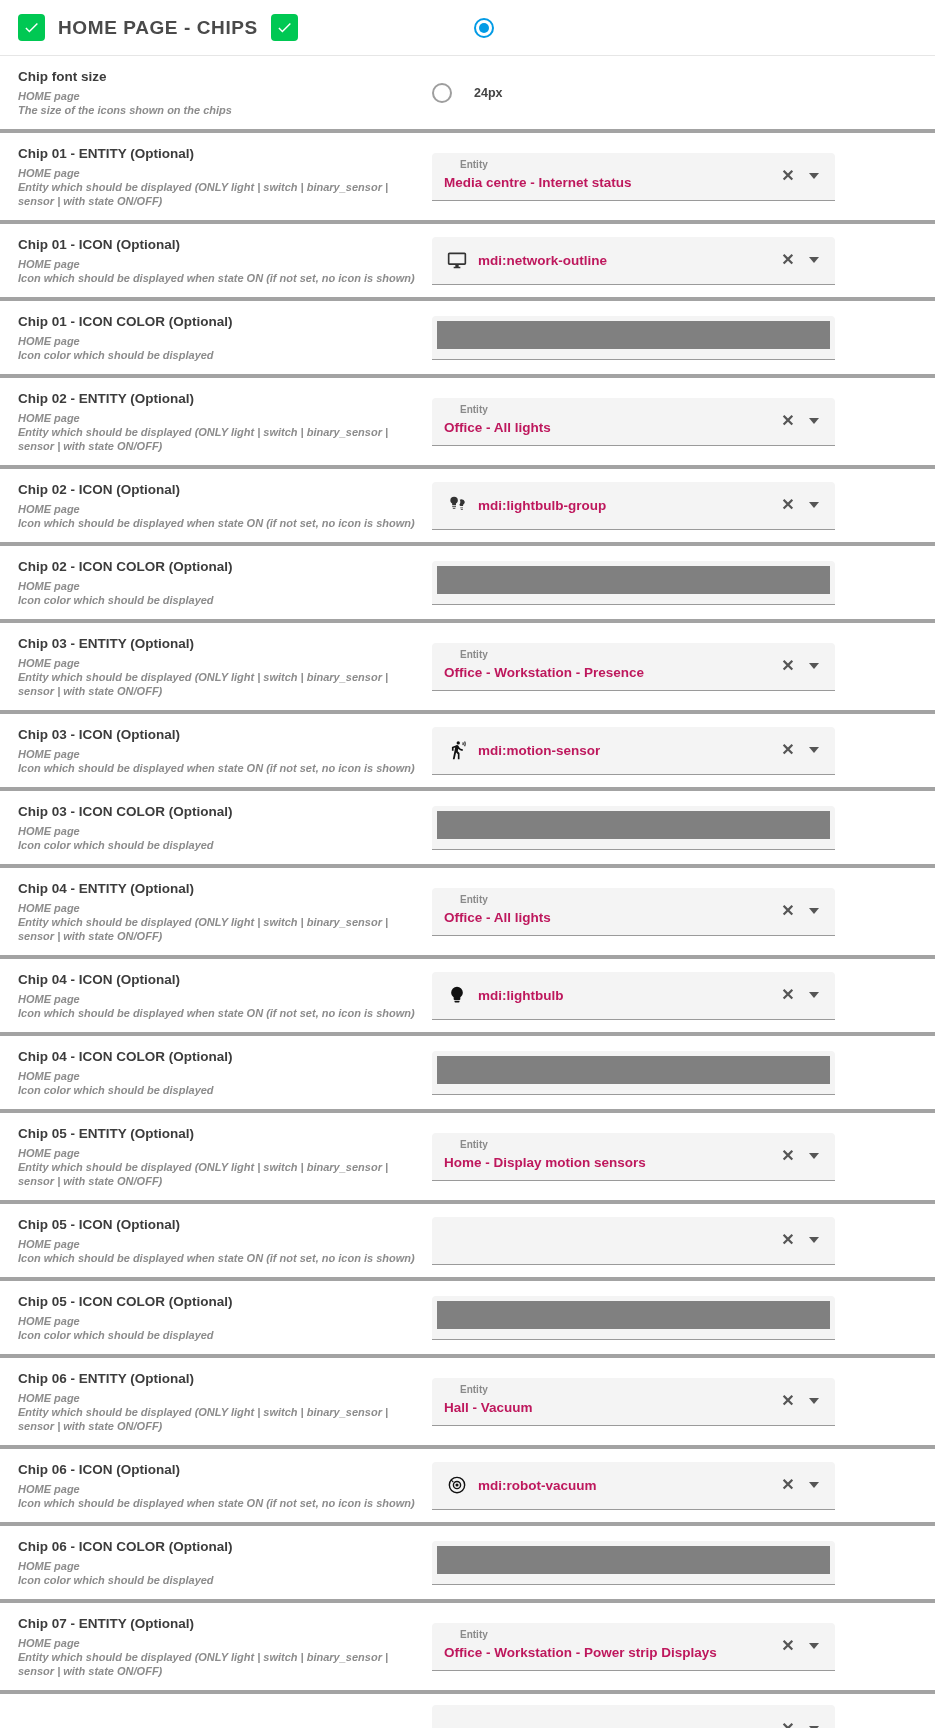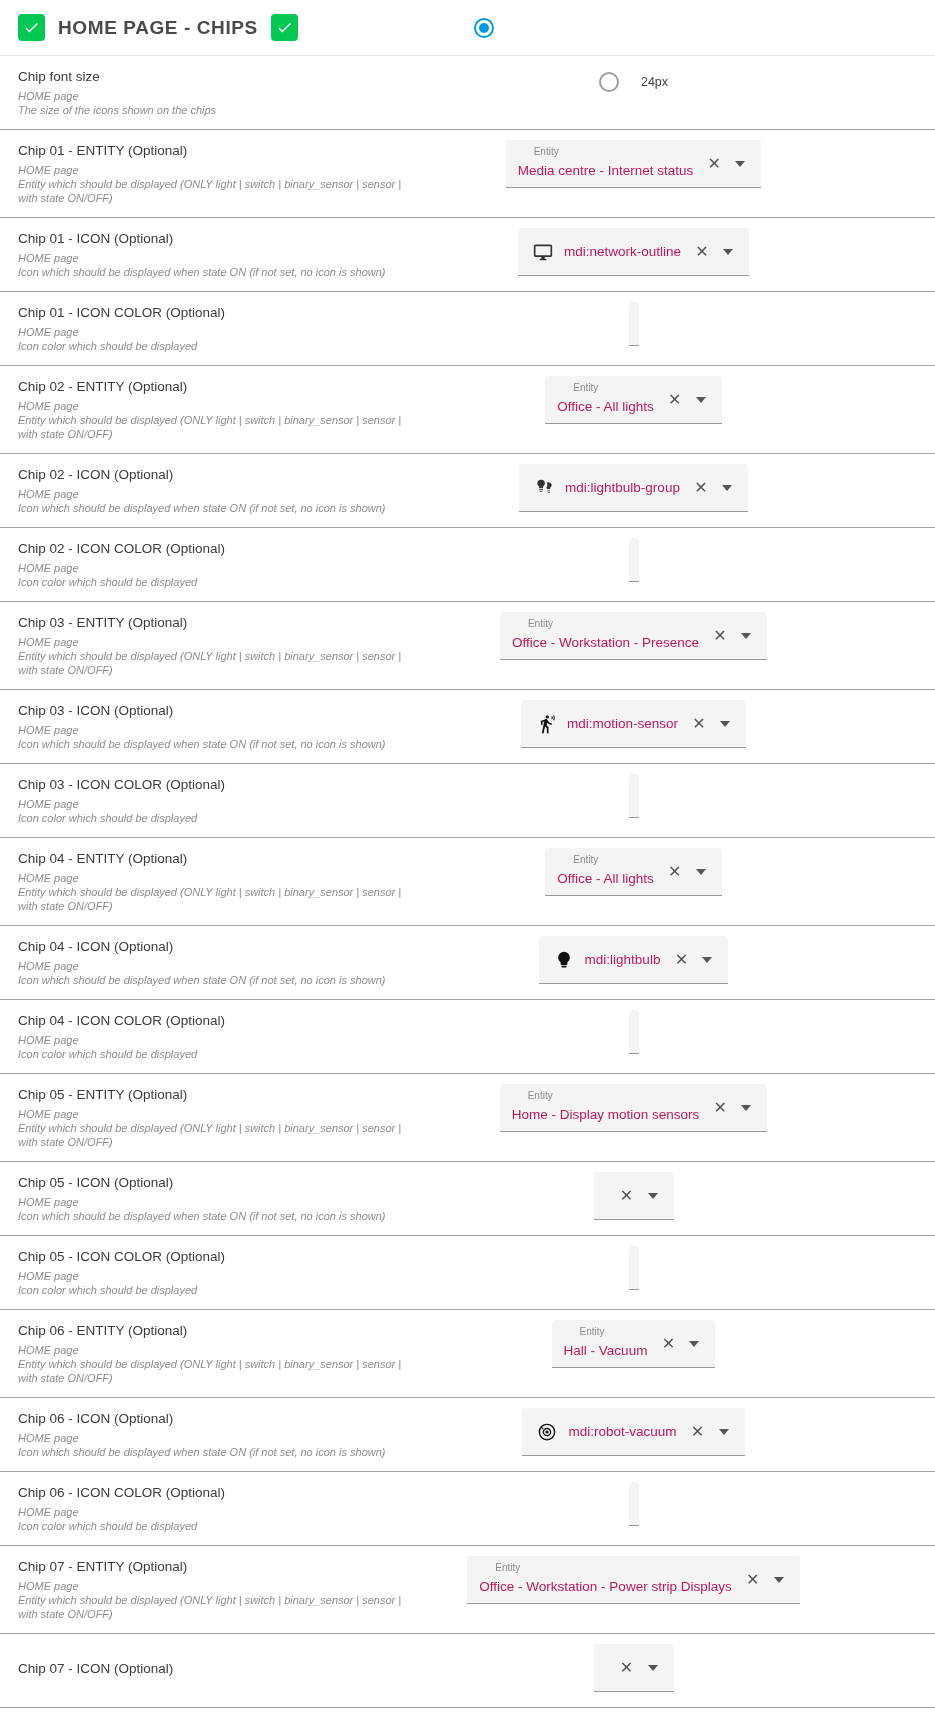--- a/index.html
+++ b/index.html
@@ -65,36 +65,37 @@
     left: 50%; top: 50%;
     width: 10px; height: 10px;
     margin: -5px 0 0 -5px;
     border-radius: 50%;
     background: #039be5;
   }
 
   
   .row {
     display: flex;
-    align-items: center;
-    border-bottom: 1px solid #a3a3a3;
+    align-items: flex-end;
+    border-bottom: 4px solid #a3a3a3;
     background: #fff;
     padding: 0;
     min-height: 74px;
+    font-weight: bold;
   }
   .row-left {
     width: 432px;
     flex: 0 0 432px;
     padding: 12px 16px 12px 18px;
   }
   .row-right {
     flex: 1 1 auto;
     padding: 10px 100px 10px 0;
     display: flex;
-    flex-direction: row;
+    flex-direction: column;
     justify-content: center;
     align-self: stretch;
   }
   .lbl-title {
     font-size: 13.5px;
     color: #3c3c3c;
     line-height: 17px;
     margin-bottom: 4px;
   }
   .lbl-sub {

